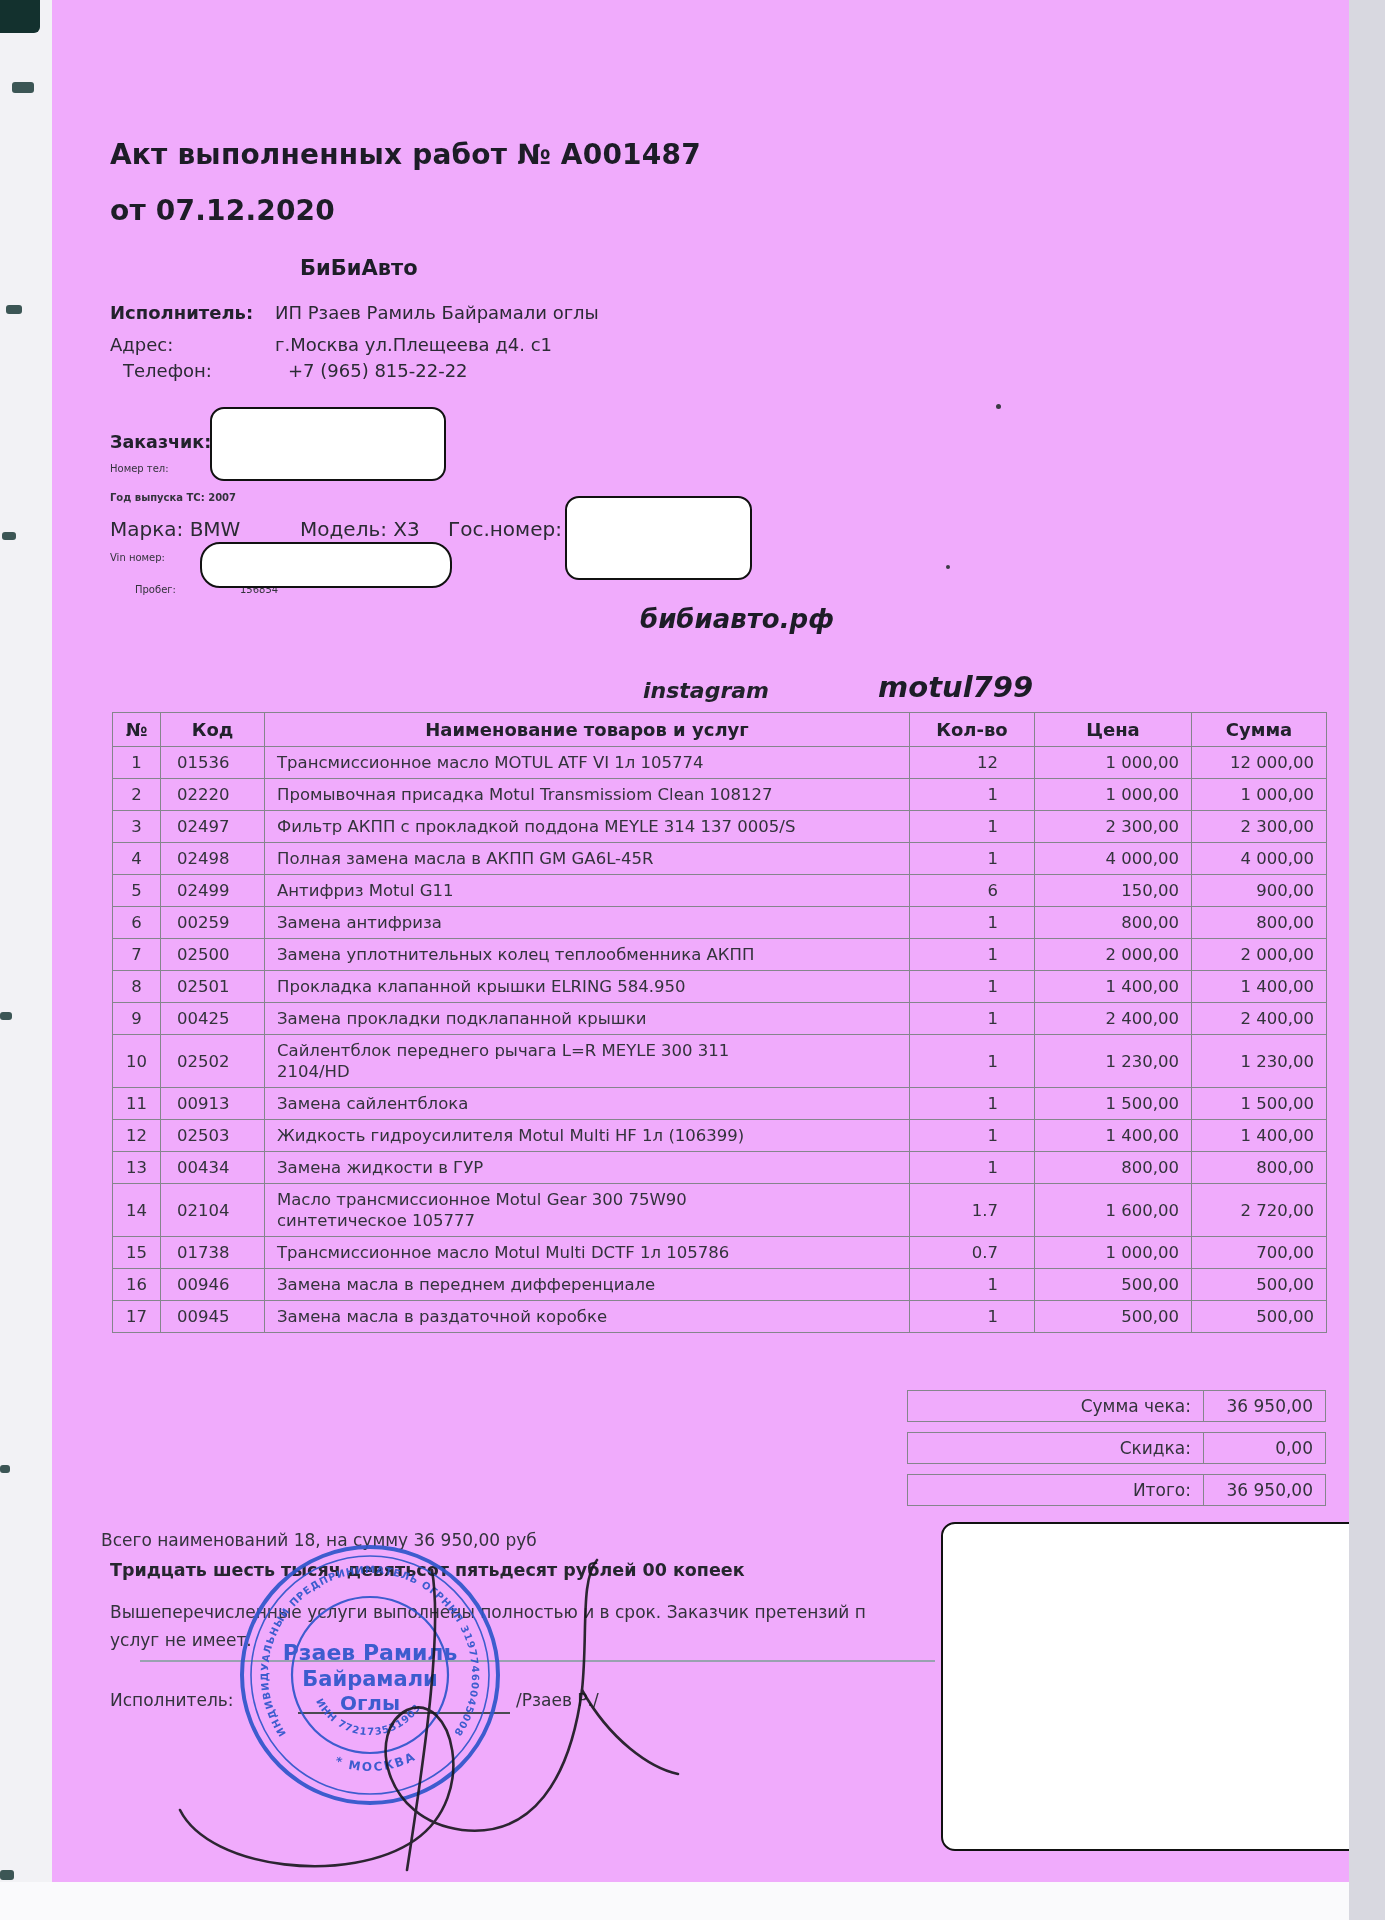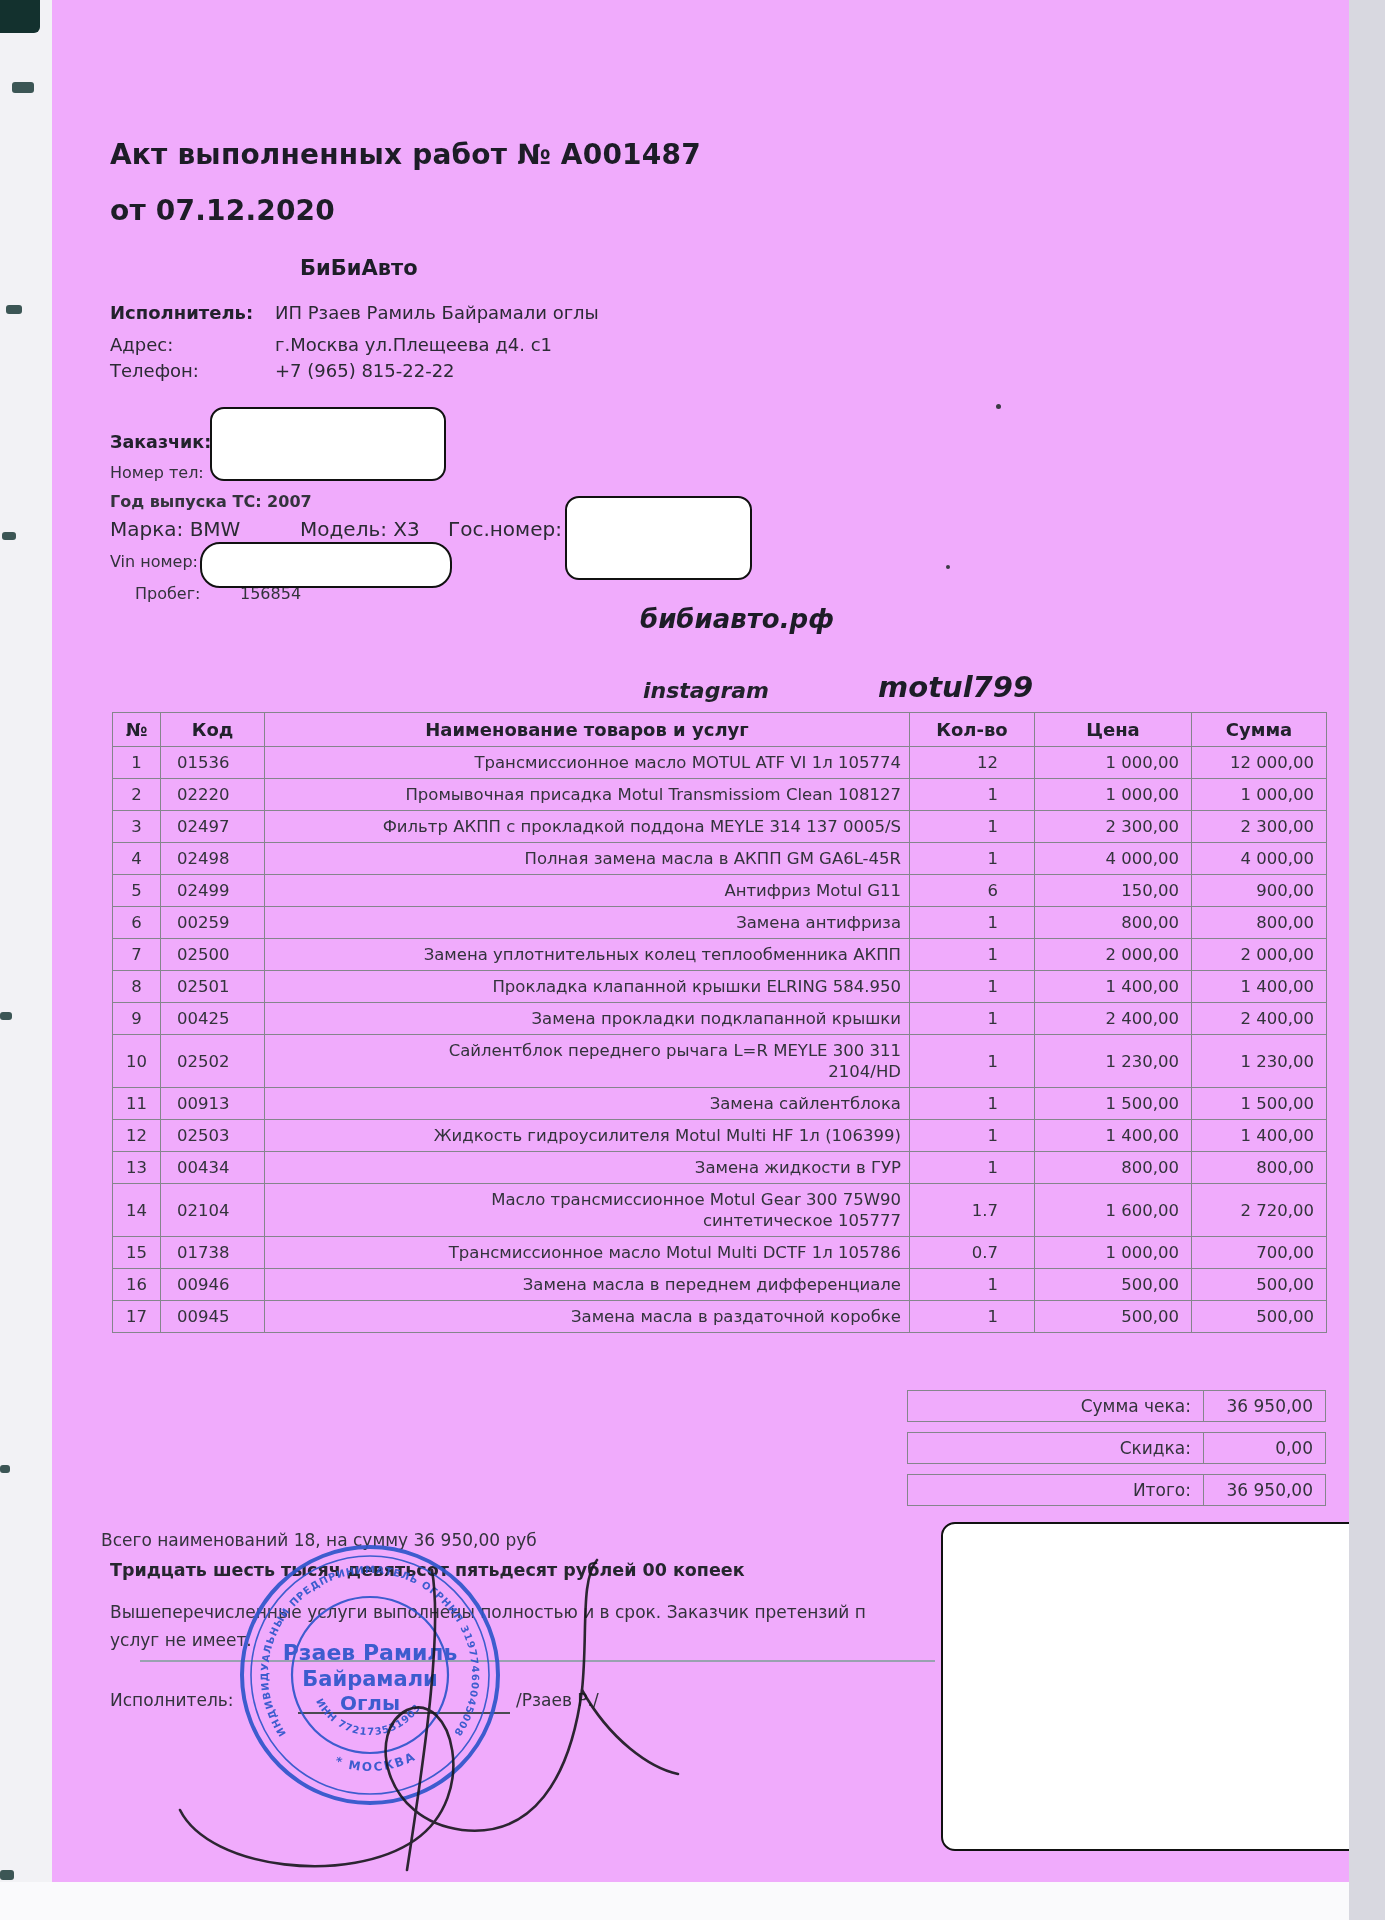--- a/index.html
+++ b/index.html
@@ -15,22 +15,22 @@
   .bottom-strip{left:0;top:1882px;width:1385px;height:38px;background:#fafafc;}
   .corner-blot{left:0;top:0;width:40px;height:33px;background:#13312e;border-radius:0 0 6px 0;}
   .blot{background:#1c3b38;border-radius:3px;opacity:.85;}
   .speck{width:5px;height:5px;border-radius:50%;background:#3a3a44;}
   
   .title{left:110px;font-size:28px;font-weight:bold;color:#1d1d27;letter-spacing:.2px;}
   .t1{top:138px;} .t2{top:194px;}
   .company{left:300px;top:256px;font-size:21px;font-weight:bold;color:#1e1e28;}
   .lbl{font-size:18px;color:#2b2b34;}
   .lbl.b{font-weight:bold;color:#22222c;}
-  .small{font-size:16px;color:#33333c;}
-  .row-contractor{top:302px;} .row-address{top:334px;} .row-phone{top:360px;}
+  .small{font-size:10px;color:#33333c;}
+  .row-contractor{top:302px;} .row-address{top:334px;} .row-phone{top:360px;margin-left:13px;}
   .lcol{left:110px;} .vcol{left:275px;}
   .customer-lbl{left:110px;top:432px;font-size:17.5px;font-weight:bold;color:#22222c;}
   .phone2-lbl{left:110px;top:463px;}
   .year-line{left:110px;top:492px;font-weight:bold;}
   .marka-line{font-size:20px;color:#2b2b34;}
   .brand{left:110px;top:517px;} .model{left:300px;top:517px;} .plate{left:448px;top:517px;}
   .vin-lbl{left:110px;top:552px;}
   .mileage-lbl{left:110px;top:584px;margin-left:25px;} .mileage-val{left:240px;top:584px;}
   .site{left:640px;top:604px;font-size:26px;font-weight:bold;font-style:italic;color:#1d1d27;}
   .insta{left:643px;top:678px;font-size:22px;font-weight:bold;font-style:italic;color:#22222c;}
@@ -44,21 +44,21 @@
   
   .items{left:112px;top:712px;}
   table{border-collapse:collapse;table-layout:fixed;width:1214px;}
   th,td{border:1px solid #85858c;line-height:21px;}
   th{font-size:18px;font-weight:bold;color:#22222c;padding:6px 4px;text-align:center;}
   td{font-size:16.5px;color:#33333c;padding:5px 8px;vertical-align:middle;}
   col.w-num{width:48px;} col.w-code{width:104px;} col.w-name{width:645px;}
   col.w-qty{width:125px;} col.w-price{width:157px;} col.w-sum{width:135px;}
   .c-num{text-align:center;padding-left:2px;padding-right:2px;}
   .c-code{text-align:left;padding-left:16px;}
-  .c-name{text-align:right;padding-left:12px;white-space:pre-line;}
+  .c-name{text-align:left;padding-left:12px;white-space:pre-line;}
   .c-qty{text-align:right;padding-right:36px;}
   .c-price{text-align:right;padding-right:12px;}
   .c-sum{text-align:right;padding-right:12px;}
   
   .totals{left:907px;top:1390px;width:419px;z-index:5;}
   .totals-row{display:flex;margin-bottom:10px;border:1px solid #85858c;}
   .t-label{width:283px;text-align:right;font-size:17px;color:#33333c;padding:5px 12px 5px 0;border-right:1px solid #85858c;}
   .t-value{flex:1;text-align:right;font-size:17px;color:#33333c;padding:5px 12px 5px 0;}
   
   .summary{left:101px;top:1530px;font-size:17px;color:#33333c;}

